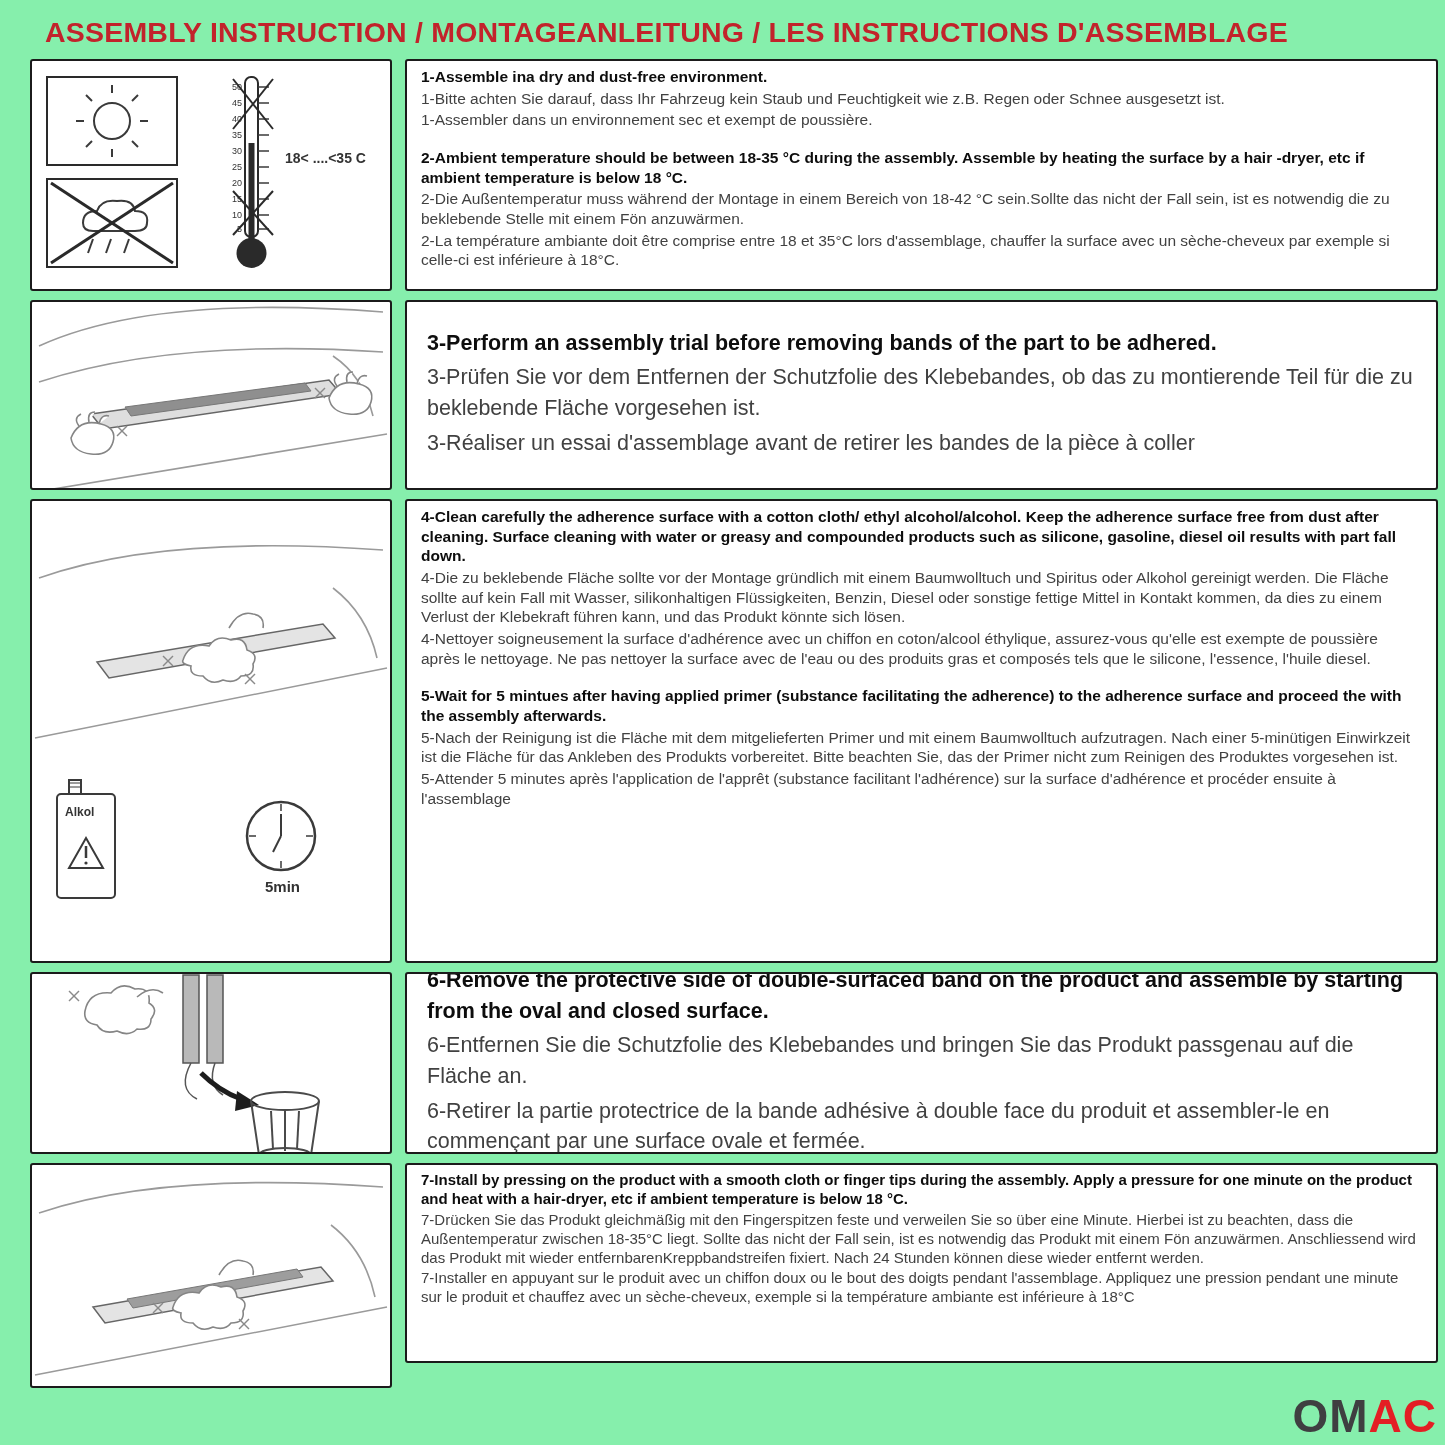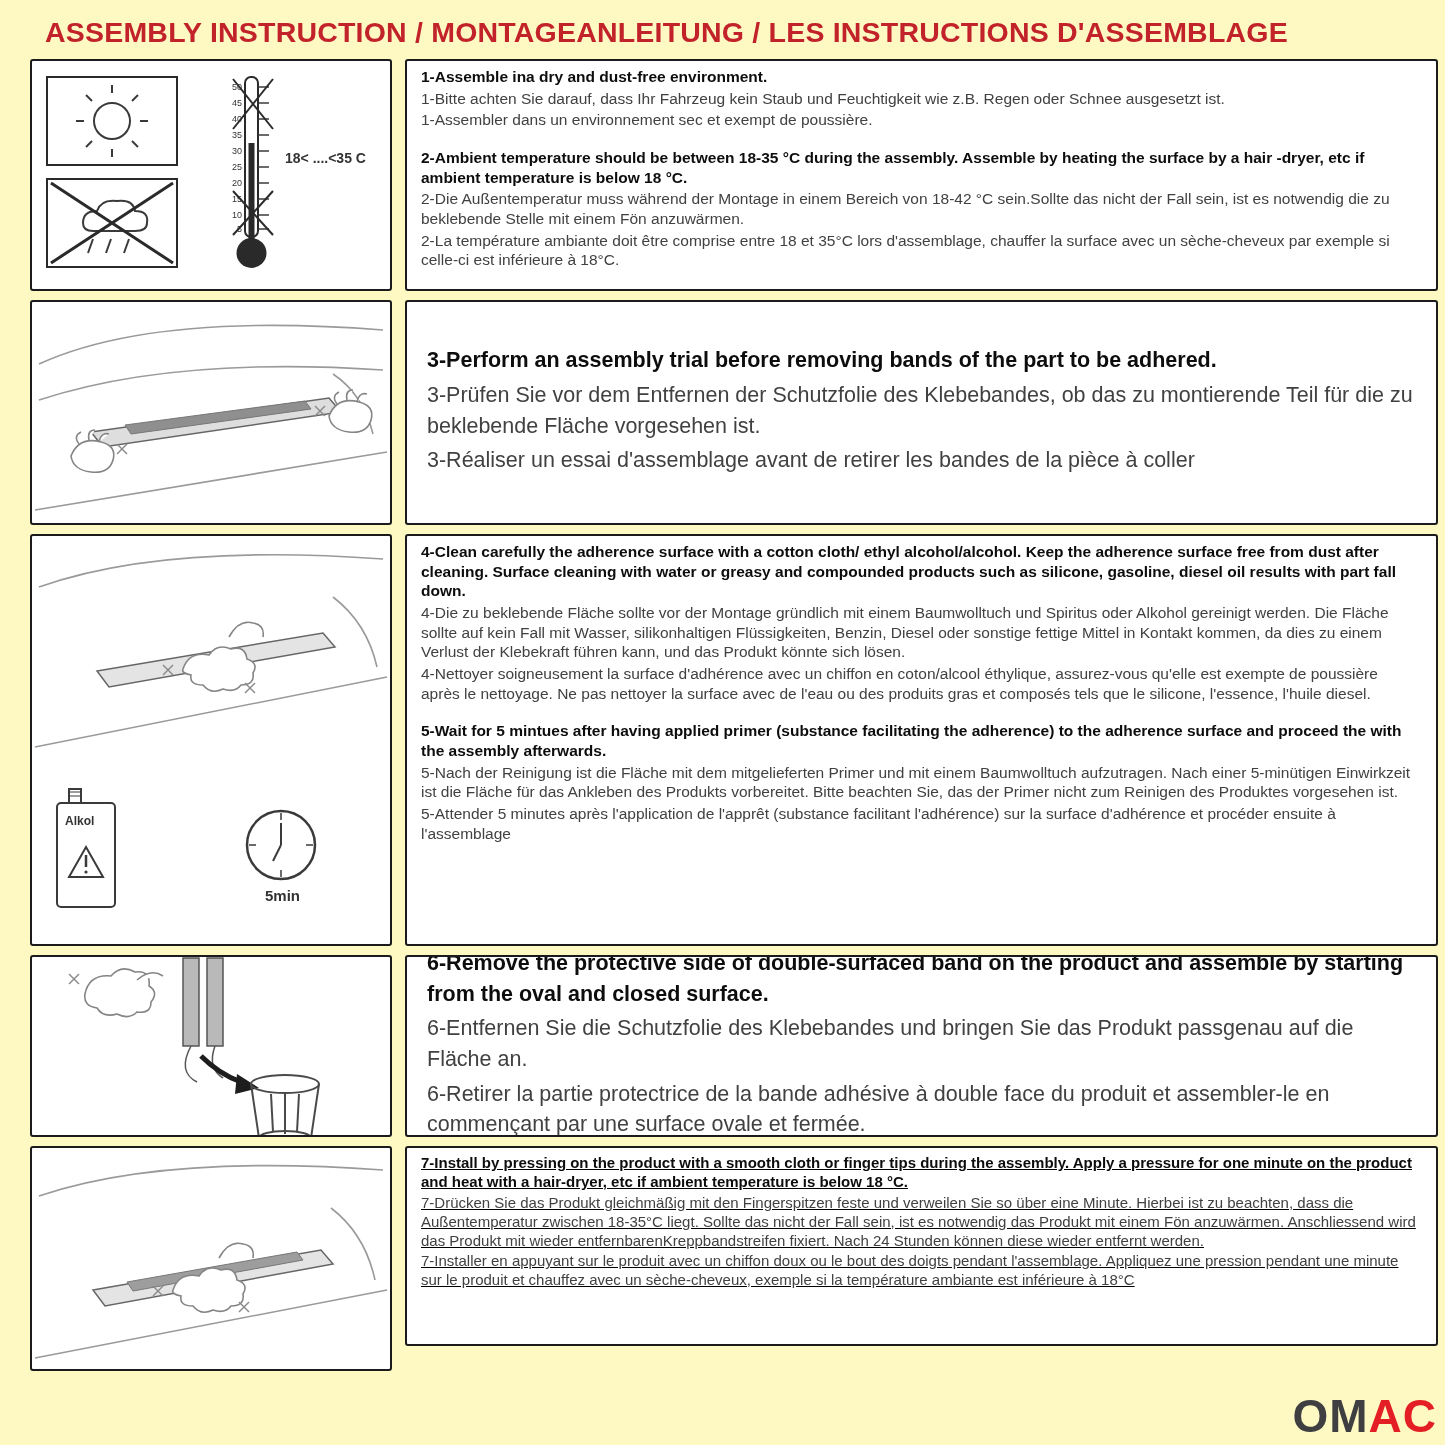--- a/index.html
+++ b/index.html
@@ -1,29 +1,29 @@
 <!DOCTYPE html>
 <html><head>
 <meta charset="utf-8">
 <style>
   html,body{margin:0;padding:0;background:#ffffff;}
   body{font-family:"Liberation Sans",sans-serif;-webkit-font-smoothing:antialiased;}
-  .page{position:relative;width:1445px;height:1445px;background:#fef9c3;overflow:hidden;}
+  .page{position:relative;width:1445px;height:1445px;background:#86efac;overflow:hidden;}
   .title{padding:16px 40px 10px 45px;color:#c2232b;font-size:28.5px;font-weight:700;letter-spacing:.2px;white-space:nowrap;}
   .rows{margin:0 7px 0 30px;}
   .row{display:flex;gap:13px;margin-bottom:9px;align-items:flex-start;}
   .illus-box,.text-box{border:2.5px solid #1b1b1b;border-radius:3px;background:#fff;box-sizing:border-box;}
   .illus-box{width:362px;flex:0 0 362px;display:flex;align-items:center;justify-content:center;overflow:hidden;}
   .text-box{flex:1;padding:6px 16px 6px 14px;overflow:hidden;}
   .row1 .illus-box,.row1 .text-box{height:232px;}
-  .row2 .illus-box,.row2 .text-box{height:225px;}
-  .row3 .illus-box,.row3 .text-box{height:412px;}
+  .row2 .illus-box,.row2 .text-box{height:190px;}
+  .row3 .illus-box,.row3 .text-box{height:464px;}
   .row4 .illus-box,.row4 .text-box{height:182px;}
   .row5 .illus-box{height:225px;}
-  .row5 .text-box{height:200px;text-decoration:underline;}
+  .row5 .text-box{height:200px;}
   .text-box p{margin:0 0 2px 0;font-size:15.5px;line-height:1.27;}
   .row5 .text-box p{font-size:15px;line-height:1.26;}
   p.b{font-weight:700;color:#0d0d0d;}
   p.n{font-weight:400;color:#414141;}
   .spacer{height:16px;}
   .big.text-box{display:flex;flex-direction:column;justify-content:center;padding:10px 20px;}
   .big.text-box p{font-size:21.5px;line-height:1.42;margin:0 0 4px 0;}
   svg{display:block;}
   svg text{font-family:"Liberation Sans",sans-serif;fill:#333;}
   .logo{position:absolute;right:8px;bottom:6px;font-size:46px;font-weight:800;letter-spacing:1px;line-height:1;}

